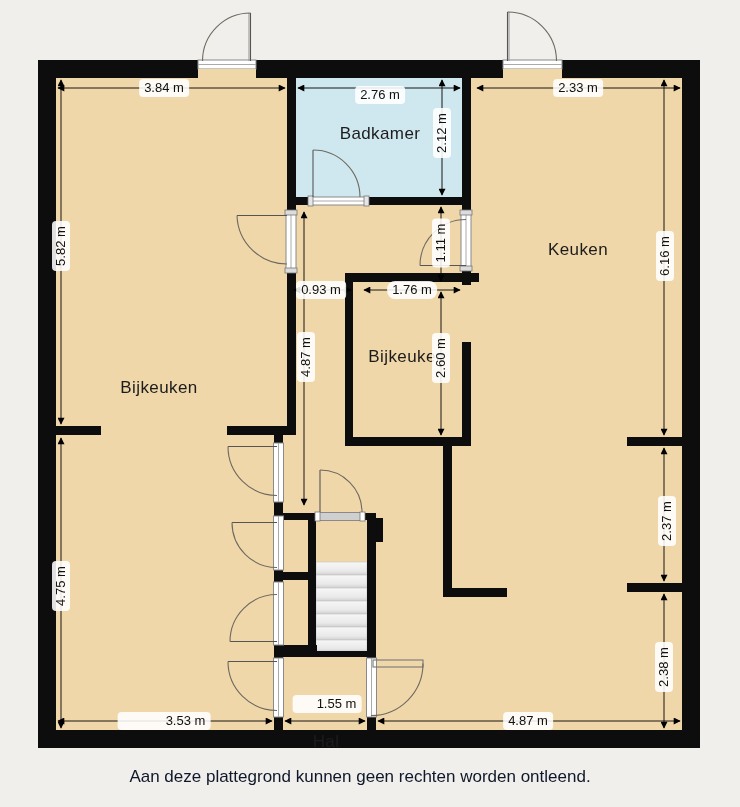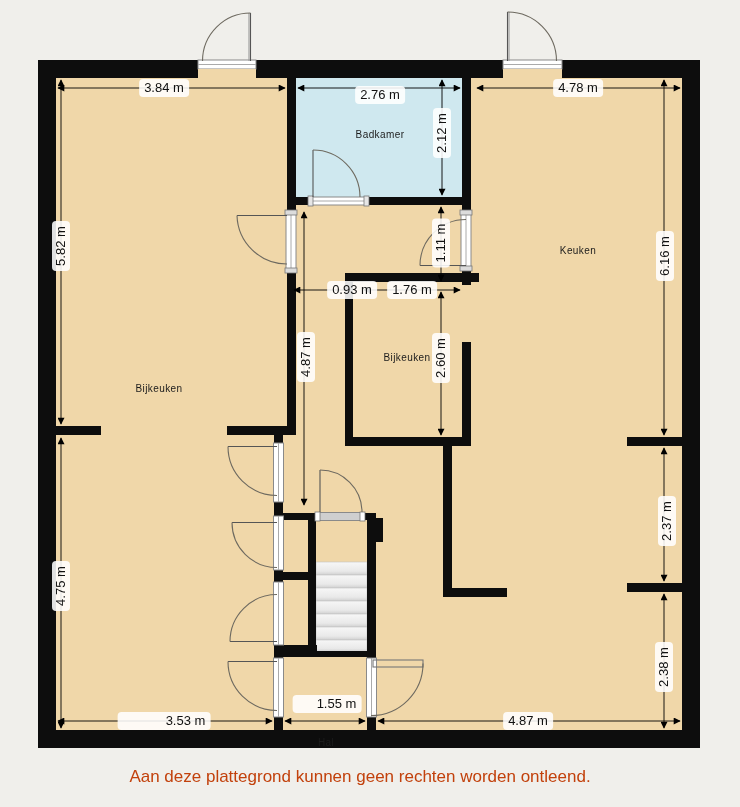--- a/index.html
+++ b/index.html
@@ -3,24 +3,24 @@
 <meta charset="utf-8">
 <style>
   html,body{margin:0;padding:0;}
   body{background:#f0efeb;font-family:"Liberation Sans",sans-serif;}
   .stage{position:relative;width:720px;height:807px;background:#f0efeb;overflow:hidden;}
   .plan-svg{position:absolute;left:0;top:0;}
   .dim{position:absolute;transform:translate(-50%,-50%);background:rgba(255,255,255,.88);
        border-radius:4px;padding:0 5px;font-size:13px;line-height:18px;color:#111;
        white-space:nowrap;z-index:3;}
   .dim.v{transform:translate(-50%,-50%) rotate(-90deg);}
-  .room{position:absolute;transform:translate(-50%,-50%);font-size:10px;color:#1c1c1c;
+  .room{position:absolute;transform:translate(-50%,-50%);font-size:17px;color:#1c1c1c;
         letter-spacing:.4px;white-space:nowrap;z-index:2;}
   .disclaimer{position:absolute;left:0;right:0;top:767px;text-align:center;
-              font-size:17px;color:#c2410c;z-index:2;}
+              font-size:17px;color:#0f172a;z-index:2;}
 </style>
 </head>
 <body>
 
 <div class="stage">
 
   <svg class="plan-svg" width="740" height="760" viewBox="0 0 740 760">
     <defs>
       <marker id="arr" viewBox="0 0 10 10" refX="9" refY="5" markerWidth="9" markerHeight="7" orient="auto-start-reverse" markerUnits="userSpaceOnUse">
         <path d="M0,0 L10,5 L0,10 z" fill="#000"></path>
@@ -178,27 +178,27 @@
       <line x1="294" y1="290" x2="351" y2="290" marker-start="url(#arr)" marker-end="url(#arr)"></line>
       <line x1="364" y1="290" x2="460" y2="290" marker-start="url(#arr)" marker-end="url(#arr)"></line>
       <line x1="58" y1="721" x2="272" y2="721" marker-start="url(#arr)" marker-end="url(#arr)"></line>
       <line x1="285" y1="721" x2="365" y2="721" marker-start="url(#arr)" marker-end="url(#arr)"></line>
       <line x1="378" y1="721" x2="680" y2="721" marker-start="url(#arr)" marker-end="url(#arr)"></line>
     </g>
   </svg>
 
   <div class="dim" style="left:164px;top:88px;">3.84 m</div>
   <div class="dim" style="left:380px;top:88px;margin-top:7px;">2.76 m</div>
-  <div class="dim" style="left:578px;top:88px;">4.78 m</div>
+  <div class="dim" style="left:578px;top:88px;">2.33 m</div>
   <div class="dim v" style="left:442px;top:133px;">2.12 m</div>
   <div class="dim v" style="left:61px;top:246px;">5.82 m</div>
   <div class="dim v" style="left:665px;top:256px;">6.16 m</div>
   <div class="dim v" style="left:441px;top:243px;">1.11 m</div>
-  <div class="dim" style="left:321px;top:290px;margin-left:31px;">0.93 m</div>
-  <div class="dim" style="left:412px;top:290px;">1.76 m</div>
+  <div class="dim" style="left:321px;top:290px;">0.93 m</div>
+  <div class="dim" style="left:412px;top:290px;border-radius:8px;">1.76 m</div>
   <div class="dim v" style="left:306px;top:357px;">4.87 m</div>
   <div class="dim v" style="left:441px;top:358px;">2.60 m</div>
   <div class="dim v" style="left:667px;top:521px;">2.37 m</div>
   <div class="dim v" style="left:61px;top:586px;">4.75 m</div>
   <div class="dim v" style="left:664px;top:667px;">2.38 m</div>
   <div class="dim" style="left:164px;top:721px;padding-left:48px;">3.53 m</div>
   <div class="dim" style="left:327px;top:704px;padding-left:24px;">1.55 m</div>
   <div class="dim" style="left:528px;top:721px;">4.87 m</div>
 
   <div class="room" style="left:159px;top:388px;">Bijkeuken</div>

